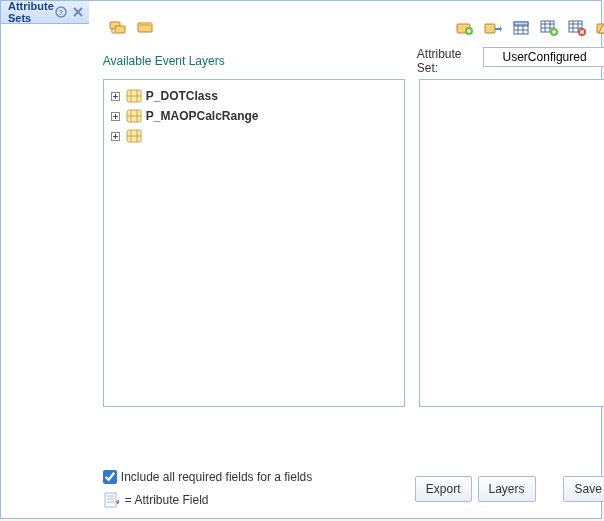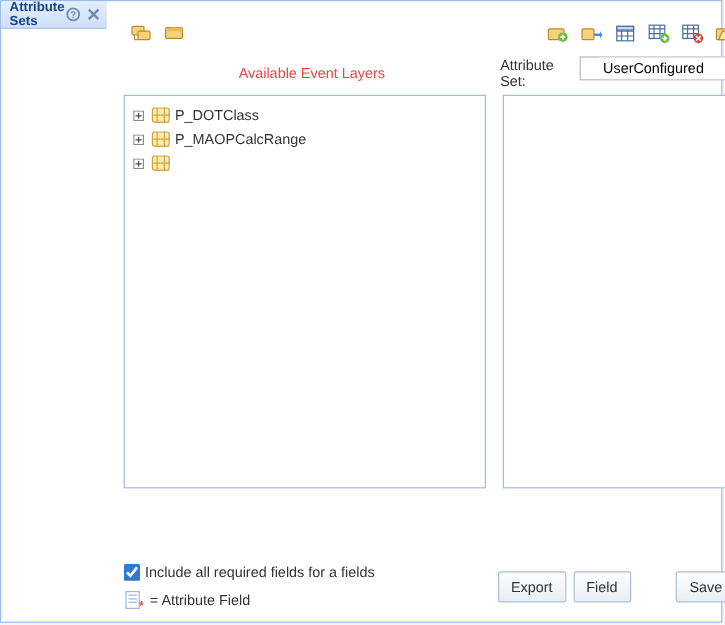--- a/index.html
+++ b/index.html
@@ -57,21 +57,21 @@
     width: 18px; height: 18px;
     display: flex; align-items: center; justify-content: center;
     cursor: pointer;
   }
   .label-row {
     display: flex;
     align-items: center;
     height: 24px;
     margin-top: 4px;
   }
-  .label-left { width: 314px; font-size: 12px; color: #ef4444; text-align: center; }
+  .label-left { width: 314px; font-size: 12px; color: #0f766e; }
   .label-right { display: flex; gap: 21px; }
   .combo {
     flex: 1;
     display: flex;
     border: 1px solid #b5b8c8;
     height: 20px;
     background: #fff;
     width: 189px;
   }
   .combo-input {
@@ -91,21 +91,21 @@
     flex: 1;
     display: flex;
     gap: 14px;
     margin-top: 6px;
   }
   .pane {
     border: 1px solid #9bbce3;
     background: #fff;
     overflow: auto;
   }
-  .pane-left { width: 302px; height: 328px; padding: 6px; }
+  .pane-left { width: 302px; height: 328px; padding: 6px; font-weight: bold; }
   .pane-right { flex: 1; height: 328px; }
   .tree-node {
     display: flex; align-items: center;
     height: 20px;
     gap: 4px;
     padding-left: 0;
   }
   .tree-toggle {
     width: 12px; height: 12px;
     display: flex; align-items: center; justify-content: center;
@@ -348,21 +348,21 @@
                   <line x1="4" y1="7" x2="11" y2="7" stroke="#9fb9dc"></line>
                   <line x1="4" y1="10" x2="11" y2="10" stroke="#9fb9dc"></line>
                   <text x="13" y="16" font-size="11" fill="#d64a3a" font-weight="bold">*</text>
                 </svg>
             </span>
             <span>= Attribute Field</span>
           </div>
         </div>
         <div class="footer-right" style="flex:1; padding-top:4px;">
           <button class="btn">Export</button>
-          <button class="btn">Field</button>
+          <button class="btn">Layers</button>
           <span class="btn-gap"></span>
           <button class="btn">Save</button>
           <button class="btn">Event</button>
         </div>
       </div>
     </div>
 
   </div>
 </div>
 

